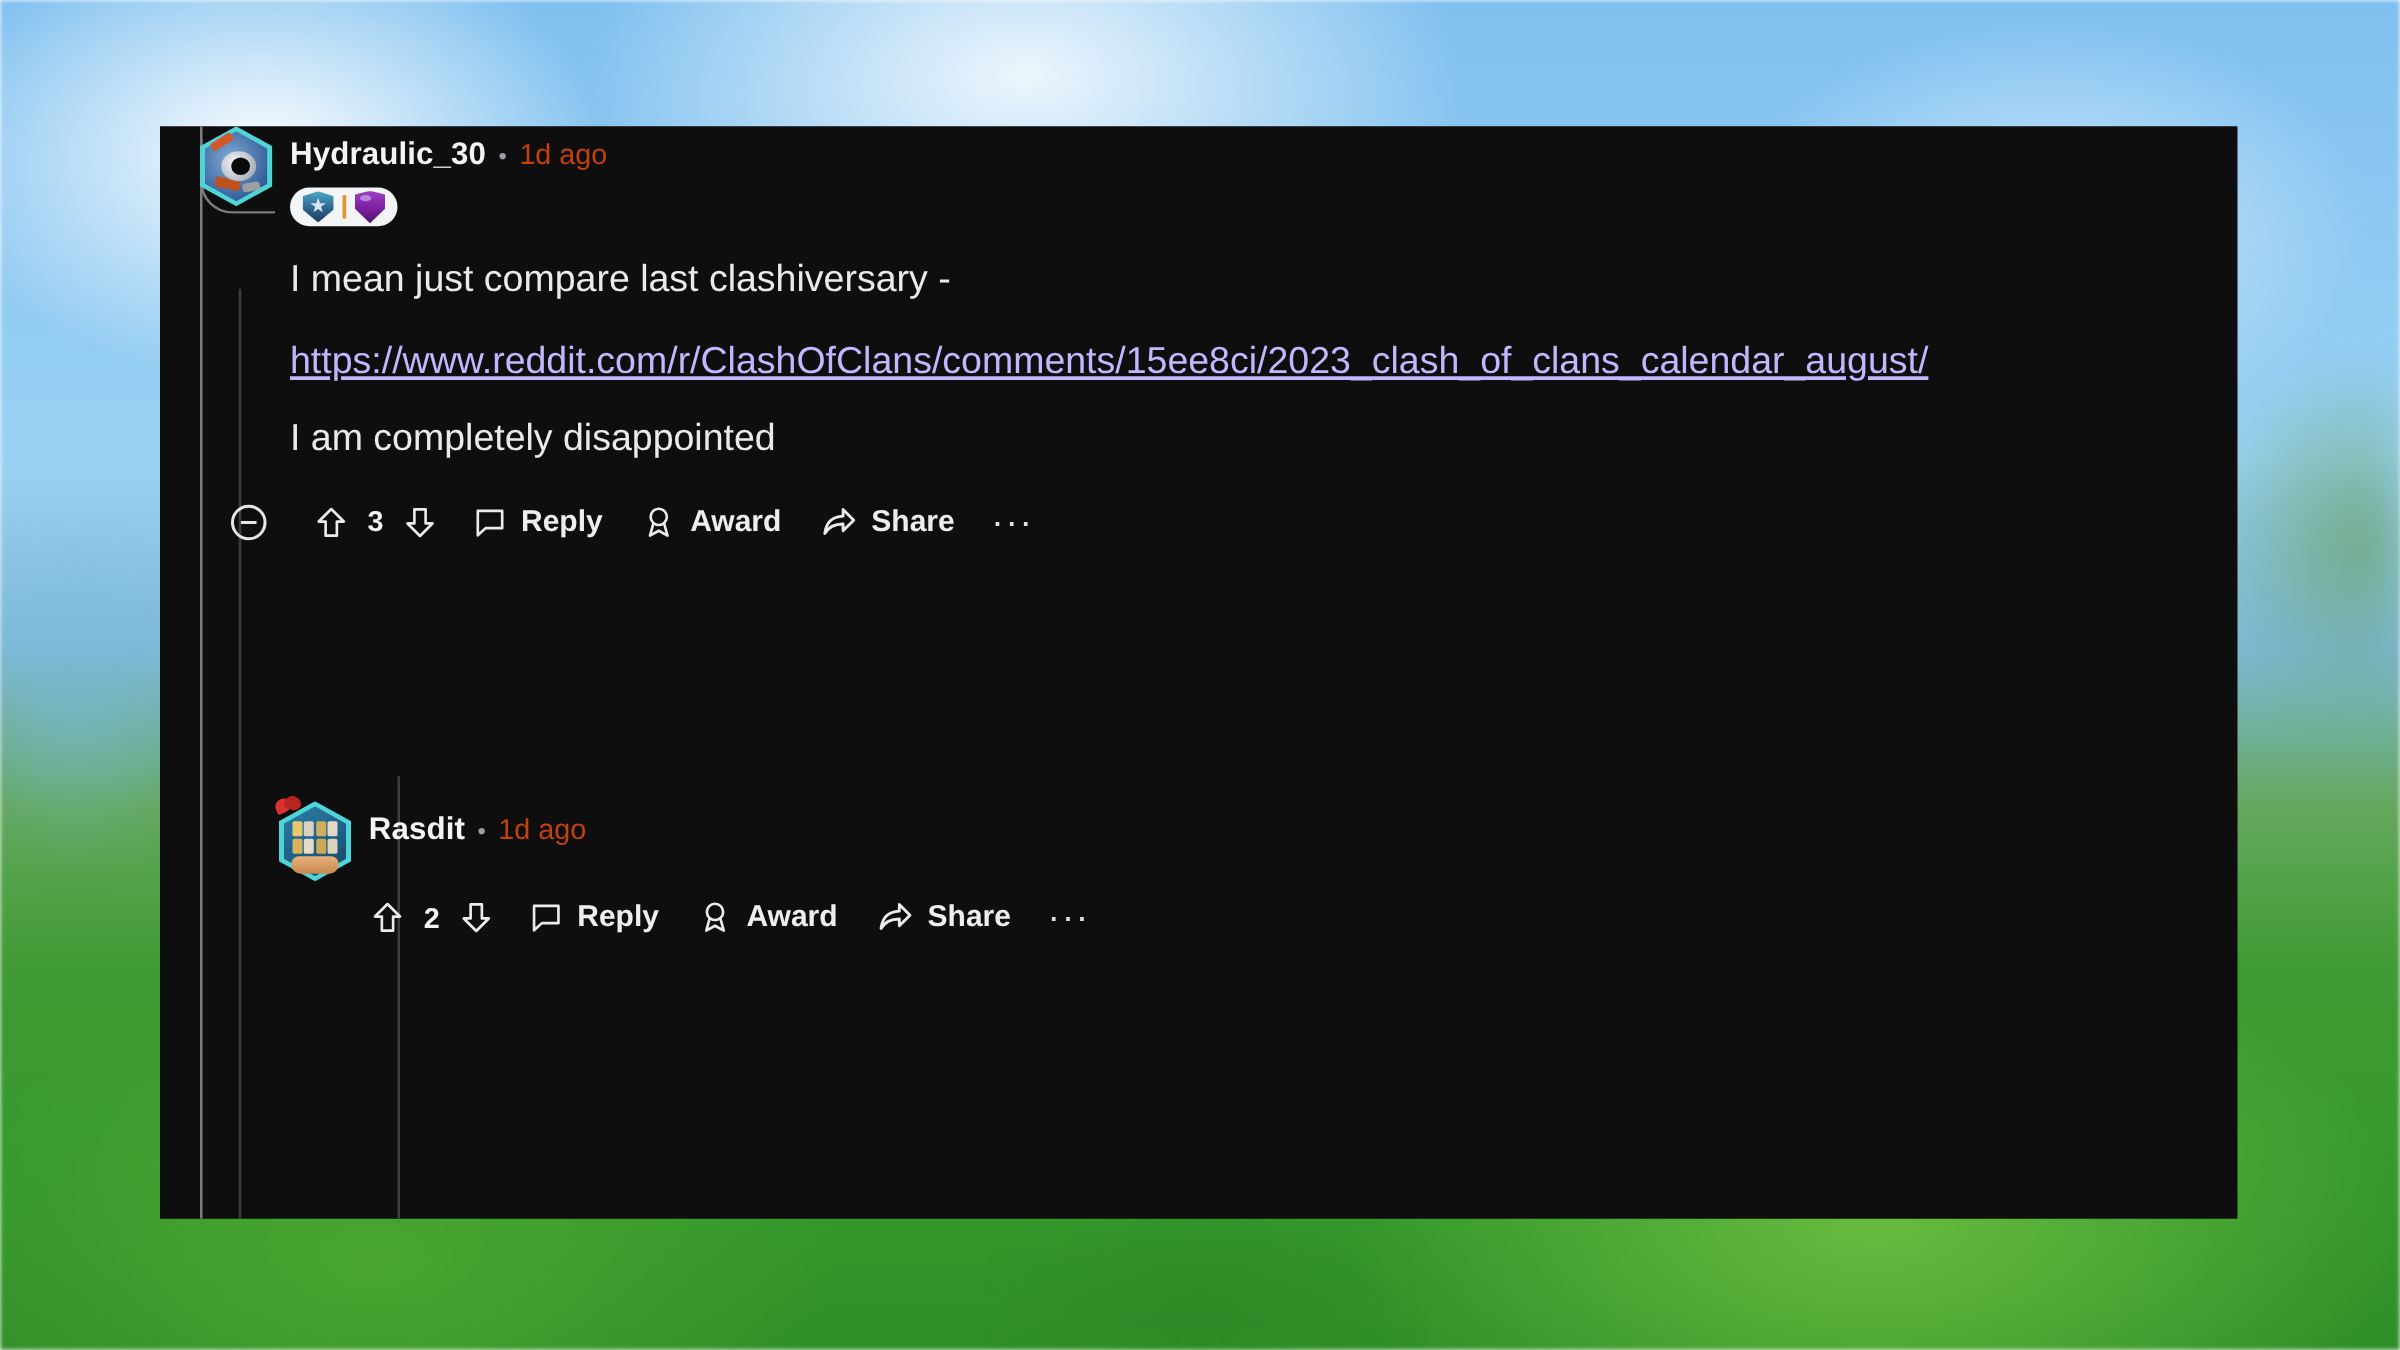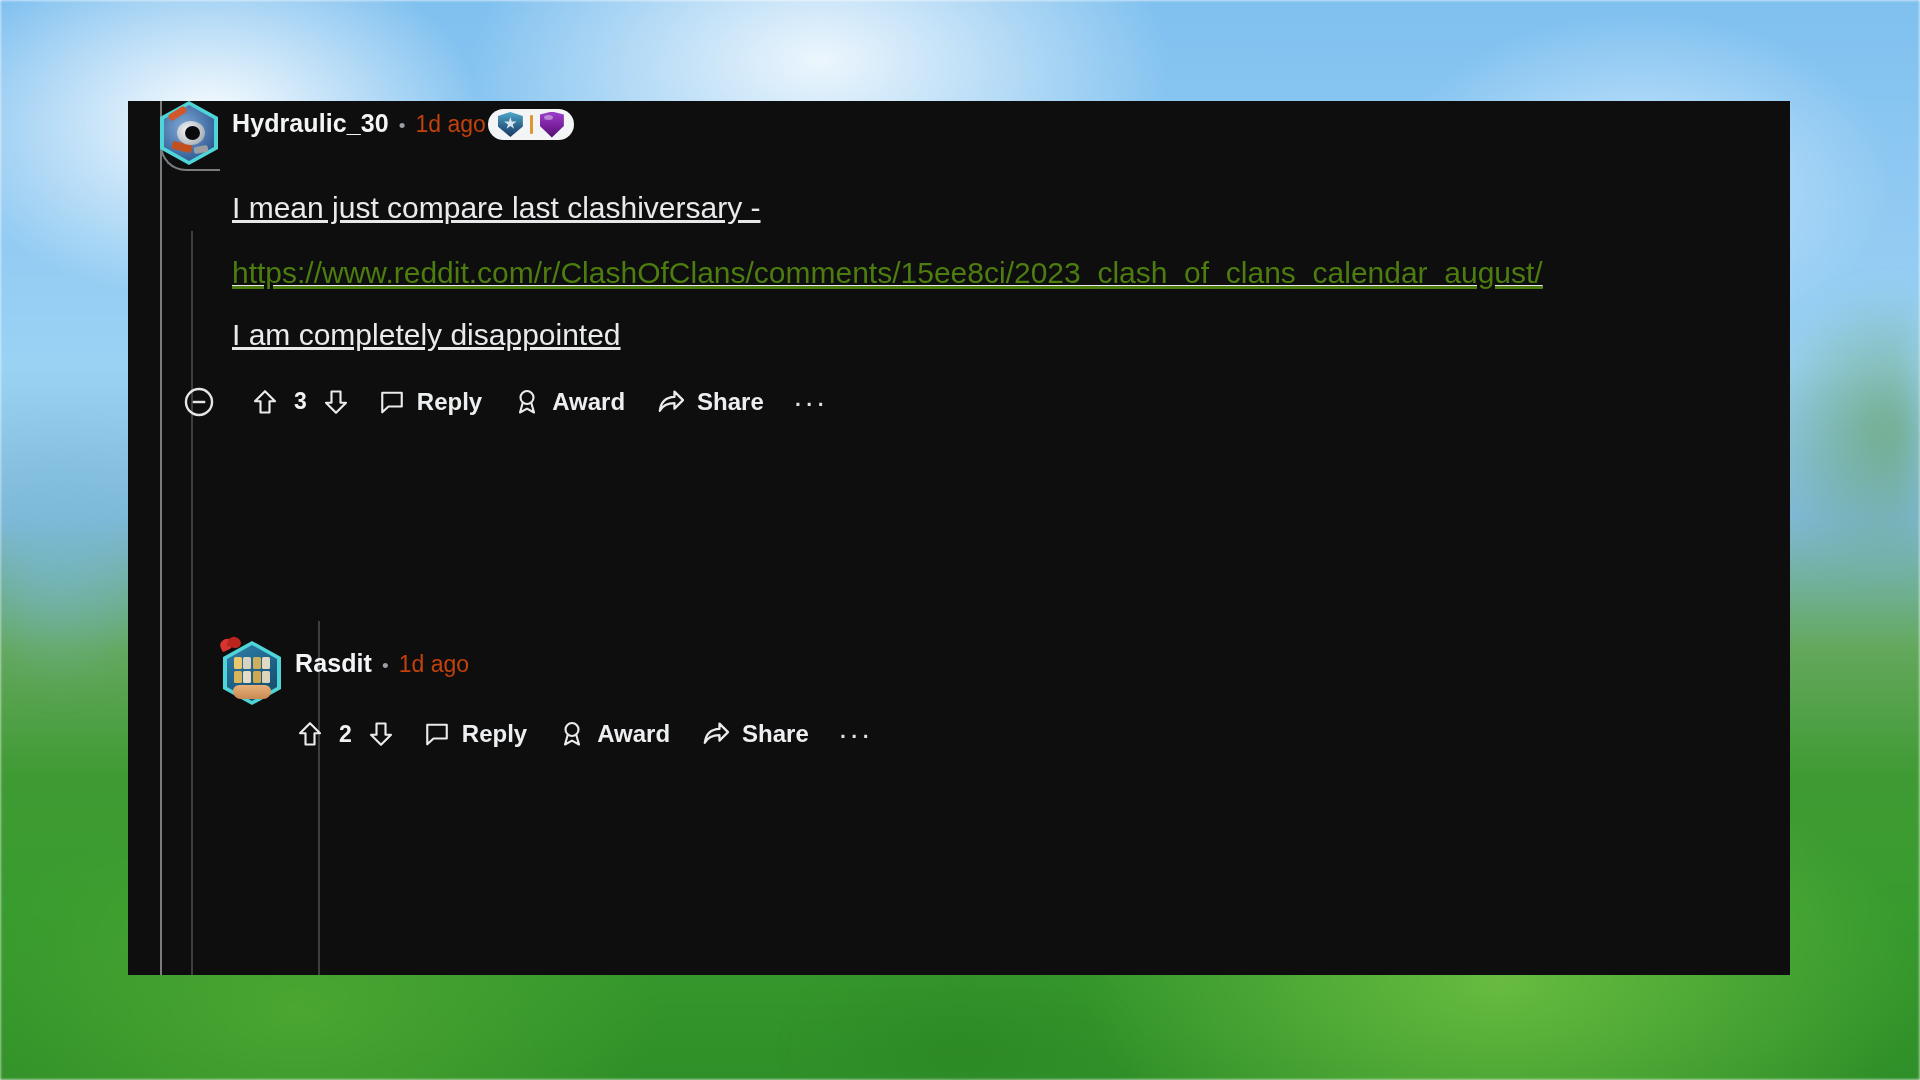--- a/index.html
+++ b/index.html
@@ -140,21 +140,21 @@
   .av2 .bow {
     position: absolute; left: -3px; top: -4px; width: 22px; height: 18px;
   }
   .av2 .bow:before, .av2 .bow:after {
     content: ""; position: absolute; width: 13px; height: 11px; border-radius: 50% 50% 50% 10%;
     background: #d8342f;
   }
   .av2 .bow:before { left: 0; top: 2px; transform: rotate(-24deg); }
   .av2 .bow:after  { left: 8px; top: 0; transform: rotate(22deg); background: #b9241f; }
 
-  .meta-col { display: flex; flex-direction: row; gap: 2px; padding-top: 8px; }
+  .meta-col { display: flex; flex-direction: column; gap: 12px; padding-top: 8px; }
   .meta-line { display: flex; align-items: baseline; gap: 10px; }
   .uname {
     color: #f2f4f5;
     font-weight: bold;
     font-size: 25px;
     letter-spacing: .1px;
   }
   .dot { color: #9aa0a6; font-size: 19px; line-height: 1; }
   .ago { color: #c2410c; font-size: 23px; }
 
@@ -186,31 +186,31 @@
     background: linear-gradient(180deg, #9b3fc8 0%, #7a1f9e 55%, #4f1169 100%);
     clip-path: polygon(50% 0%, 100% 12%, 100% 56%, 50% 100%, 0% 56%, 0% 12%);
     position: relative;
   }
   .league-shield:after {
     content: ""; position: absolute; left: 4px; top: 3px; width: 9px; height: 5px;
     border-radius: 50%; background: rgba(255,255,255,0.40);
   }
 
   
-  .cbody { color: #e6e8ea; text-decoration: underline; }
+  .cbody { color: #e6e8ea; }
   .cbody p {
     font-size: 30px;
     line-height: 1.42;
     margin: 0 0 22px 0;
     color: #e9eaec;
     font-weight: 400;
   }
   .cbody p.tight { margin-bottom: 20px; }
   a.permalink {
-    color: #4d7c0f;
+    color: #c4b5fd;
     text-decoration: underline;
     text-underline-offset: 3px;
     word-break: break-all;
     font-size: 30px;
   }
 
   
   .actions {
     display: flex;
     align-items: center;

